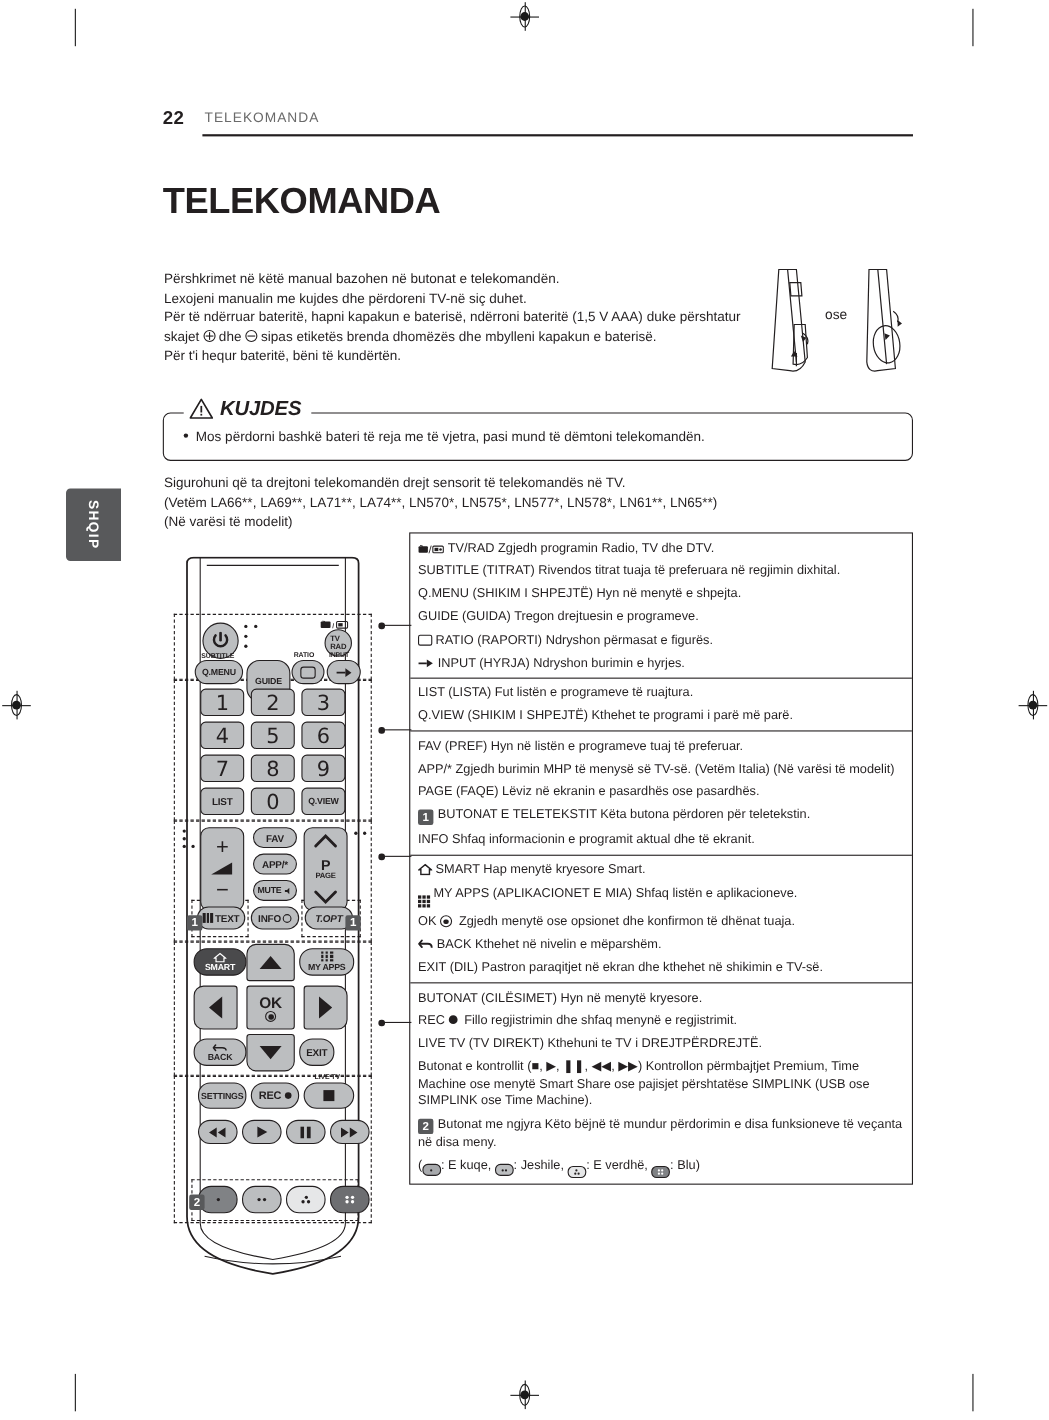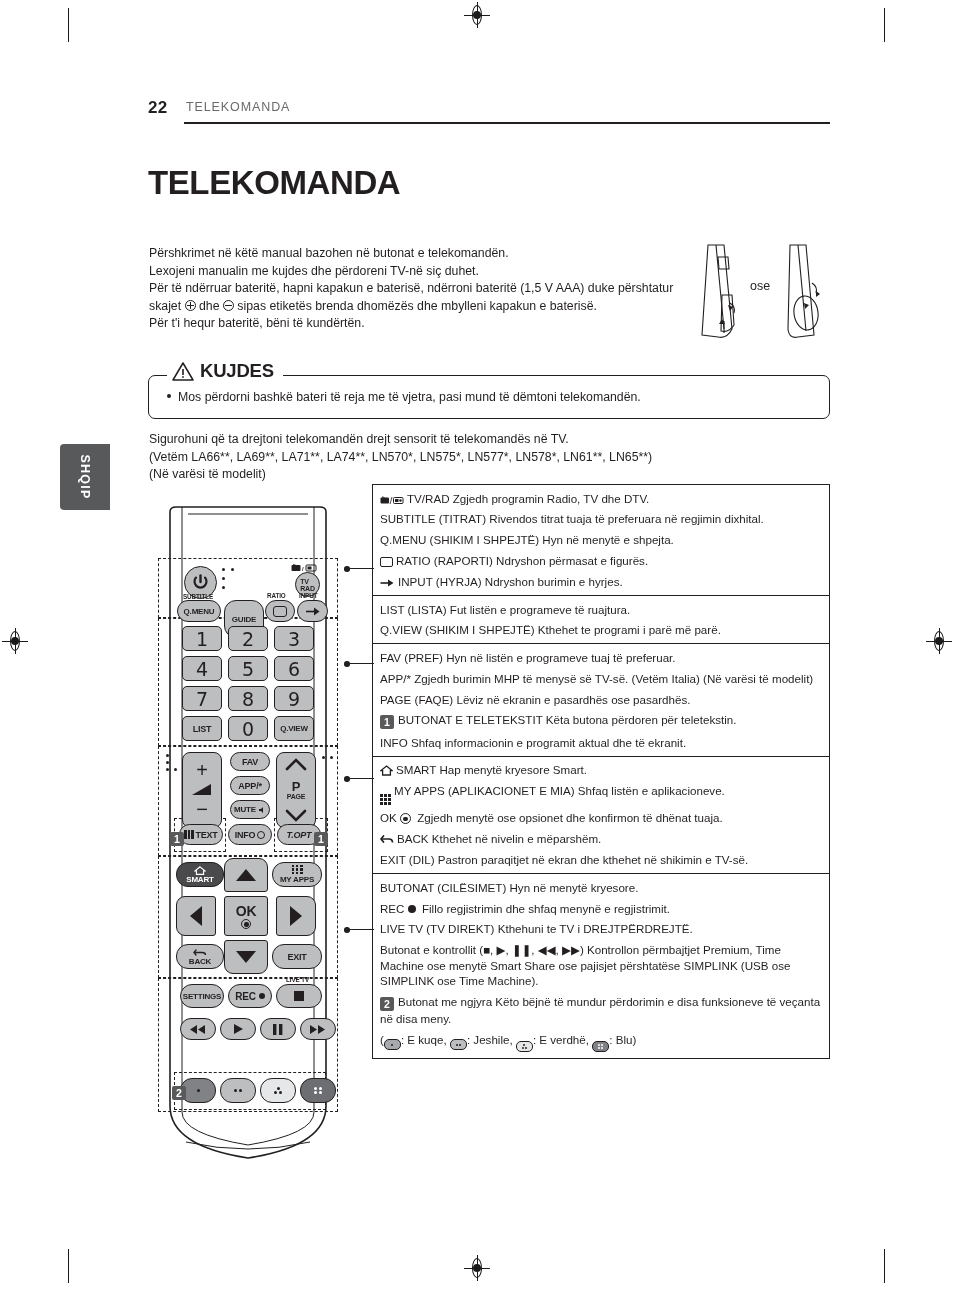--- a/index.html
+++ b/index.html
@@ -36,21 +36,21 @@
   .circ-sym.minus::after { content:""; position:absolute; left:1.5px; top:4.4px; width:7px; height:1.2px; background:#231f20; }
 
   
   #battery { position: absolute; left: 694px; top: 243px; width: 140px; height: 106px; }
   #battery .ose { position:absolute; left: 56px; top: 36px; font-size: 12.5px; }
 
   
   #caution { position: absolute; left: 148px; top: 375px; width: 682px; height: 44px;
              border: 1.4px solid #231f20; border-radius: 7px; }
   #caution .legend { position: absolute; left: 18px; top: -16px; background: #fff; padding: 0 9px 0 5px;
-                     display: flex; align-items: center; gap: 6px; }
+                     display: flex; align-items: center; gap: 6px; font-style: italic; }
   #caution .legend .tri { width: 22px; height: 19px; }
   #caution .legend .txt { font-size: 18.5px; font-weight: bold; letter-spacing: -0.2px; }
   #caution .body { position: absolute; left: 18px; top: 14px; font-size: 12.3px; }
   #caution .body .b { display:inline-block; width: 4px; height: 4px; background:#231f20; border-radius:50%; vertical-align: 3px; margin-right: 7px; }
 
   
   #note { position: absolute; left: 149px; top: 431px; width: 700px; font-size: 12.3px; line-height: 17.5px; }
 
   
   #langtab { position: absolute; left: 60px; top: 444px; width: 50px; height: 66px;
@@ -374,24 +374,24 @@
         <path d="M12 14 L2 2 L22 2 Z" fill="#231f20"></path>
       </svg>
   </div>
   <div class="rbtn pill" style="left:18px;top:438px;width:48px;height:25px;flex-direction:column;gap:0;">
     <svg width="14" height="9" viewBox="0 0 14 9">
       <path d="M3 2 L1 4.5 L3 7" stroke="#231f20" stroke-width="1.4" fill="none" stroke-linecap="round"></path>
       <path d="M1.5 4.5 L9 4.5 Q12.5 4.5 12.5 7" stroke="#231f20" stroke-width="1.4" fill="none"></path>
     </svg>
     <span style="font-size:8px;">BACK</span>
   </div>
-  <div class="rbtn pill" style="left:114px;top:438px;width:50px;height:25px;font-size:9px;">EXIT</div>
+  <div class="rbtn pill" style="left:114px;top:438px;width:32px;height:25px;font-size:9px;">EXIT</div>
 
   <div class="lbl" style="left:128px;top:470px;">LIVE TV</div>
-  <div class="rbtn pill" style="left:22px;top:478px;width:44px;height:24px;font-size:8px;">SETTINGS</div>
+  <div class="rbtn pill" style="left:22px;top:478px;width:44px;height:24px;font-size:8px;border-radius:11px;">SETTINGS</div>
   <div class="rbtn pill" style="left:70px;top:478px;width:44px;height:24px;font-size:10px;gap:3px;">
     <span>REC</span>
     <span style="width:6px;height:6px;background:#231f20;border-radius:50%;display:inline-block;"></span>
   </div>
   <div class="rbtn pill" style="left:118px;top:478px;width:46px;height:24px;">
     <span style="width:10px;height:10px;background:#231f20;display:block;"></span>
   </div>
 
   <div class="rbtn pill" style="left:22px;top:512px;width:36px;height:22px;">
     <svg width="18" height="11" viewBox="0 0 18 11">
@@ -464,20 +464,23 @@
         <circle cx="20.5" cy="4.5" r="1.2" fill="#231f20"></circle>
       </svg><b>TV/RAD</b><span> Zgjedh programin Radio, TV dhe DTV.</span>
     </div>
     <div class="row">
       <b>SUBTITLE (TITRAT)</b><span> Rivendos titrat tuaja të preferuara në regjimin dixhital.</span>
     </div>
     <div class="row">
       <b>Q.MENU (SHIKIM I SHPEJTË)</b><span> Hyn në menytë e shpejta.</span>
     </div>
     <div class="row">
+      <b>GUIDE (GUIDA)</b><span> Tregon drejtuesin e programeve.</span>
+    </div>
+    <div class="row">
       <span class="ic ic-ratio"></span><b>RATIO (RAPORTI)</b><span> Ndryshon përmasat e figurës.</span>
     </div>
     <div class="row">
       <svg class="ic" width="15" height="10" viewBox="0 0 15 10">
         <path d="M0.5 5 L8 5" stroke="#231f20" stroke-width="1.6"></path>
         <path d="M8 1.5 L13.5 5 L8 8.5 Z" fill="#231f20"></path>
       </svg><b>INPUT (HYRJA)</b><span> Ndryshon burimin e hyrjes.</span>
     </div>
   </div>
 

